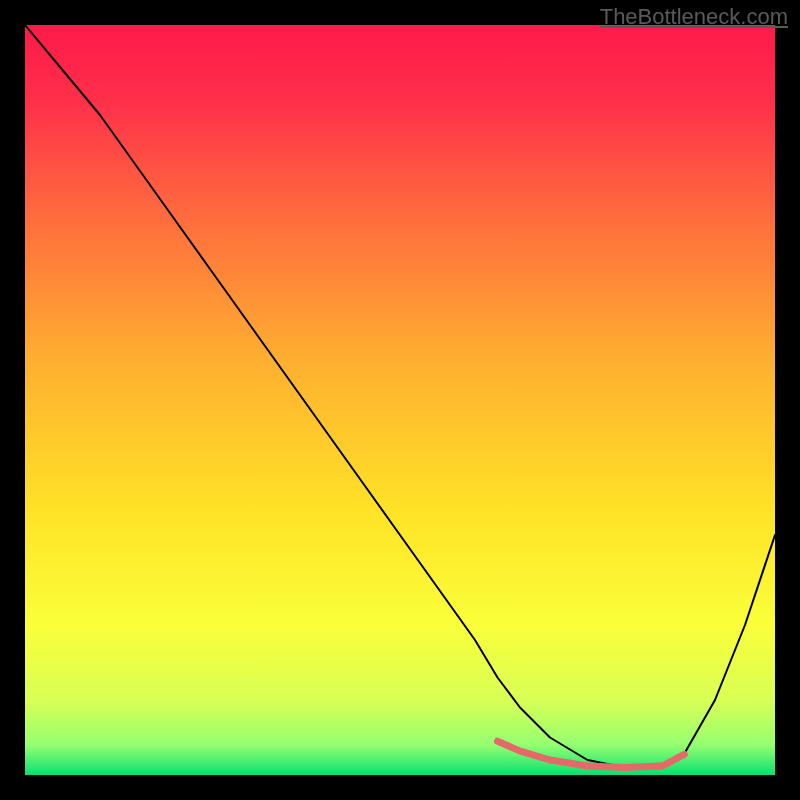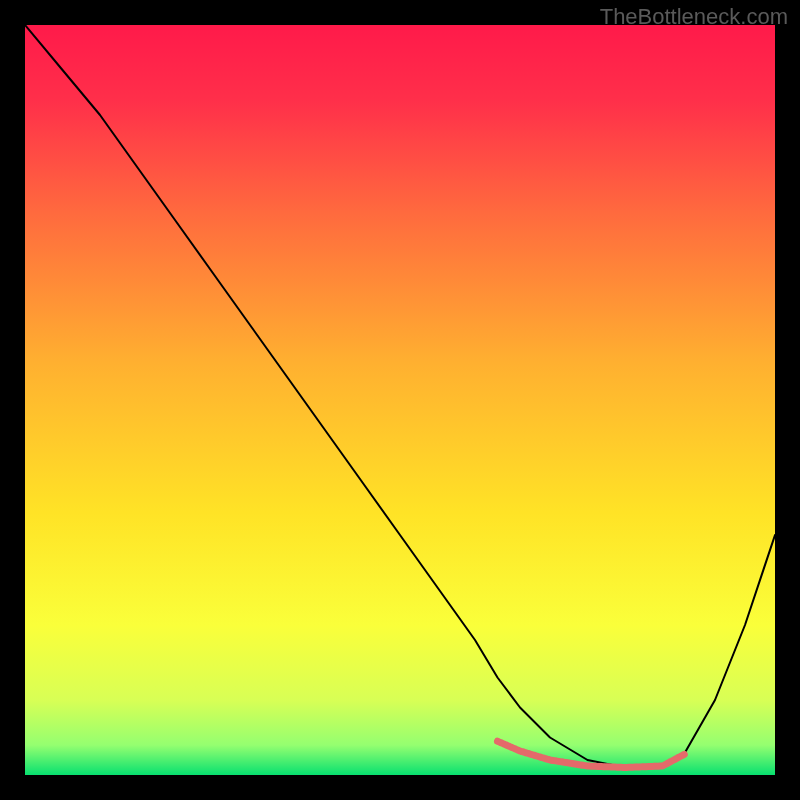--- a/index.html
+++ b/index.html
@@ -11,20 +11,21 @@
     font-family: Arial, sans-serif;
   }
   .watermark {
     position: absolute;
     top: 4px;
     right: 12px;
     color: #5a5a5a;
     font-size: 22px;
     font-weight: 500;
     z-index: 10;
+    text-decoration: underline;
   }
   .plot-area {
     position: absolute;
     left: 25px;
     top: 25px;
     width: 750px;
     height: 750px;
     overflow: hidden;
   }
   .gradient-bg {

